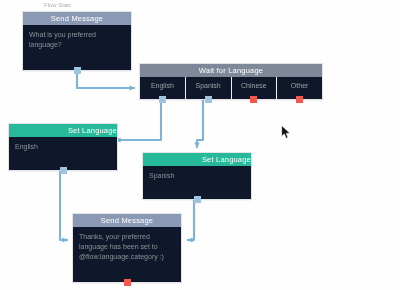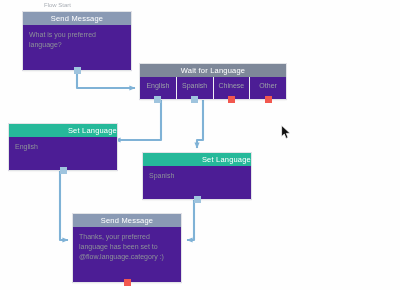--- a/index.html
+++ b/index.html
@@ -8,21 +8,21 @@
     background:#ffffff;
     font-family:"Liberation Sans","DejaVu Sans",sans-serif;
     -webkit-font-smoothing:antialiased;
   }
   #canvas{position:relative;width:400px;height:290px;background:#fefefe;overflow:hidden;}
 
   
   #wires{position:absolute;left:0;top:0;width:400px;height:290px;}
 
   
-  .node{position:absolute;background:#4c1d95;border:1px solid #e2e4e7;
+  .node{position:absolute;background:#0f172a;border:1px solid #e2e4e7;
         box-sizing:border-box;border-radius:1px;
         box-shadow:0 1px 1px rgba(0,0,0,.04);}
   .node-head{height:13px;line-height:13px;text-align:center;
              font-size:7.5px;color:#ffffff;letter-spacing:.2px;
              white-space:nowrap;overflow:hidden;}
   .head-slate{background:#8a9ab4;}
   .head-gray{background:#7e8899;}
   .head-teal{background:#26b99a;text-align:right;}
   .node-body{padding:5px 6px 6px 6px;font-size:7px;line-height:10px;color:#8d9299;}
   .node-body .ln{display:block;white-space:nowrap;}
@@ -77,21 +77,21 @@
 
   <div class="node" style="left:22px;top:11px;width:110px;">
     <div class="node-head head-slate">Send Message</div>
     <div class="node-body" style="height:34px;">
       <span class="ln">What is you preferred</span>
       <span class="ln">language?</span>
     </div>
     <div class="handle h-blue handle-bottom"></div>
   </div>
 
-  <div class="node" style="left:139px;top:63px;width:148px;">
+  <div class="node" style="left:139px;top:63px;width:184px;">
     <div class="node-head head-gray">Wait for Language</div>
     <div class="opt-row">
       <div class="opt">
         <span>English</span>
         <span class="handle h-blue"></span>
       </div>
       <div class="opt">
         <span>Spanish</span>
         <span class="handle h-blue"></span>
       </div>

